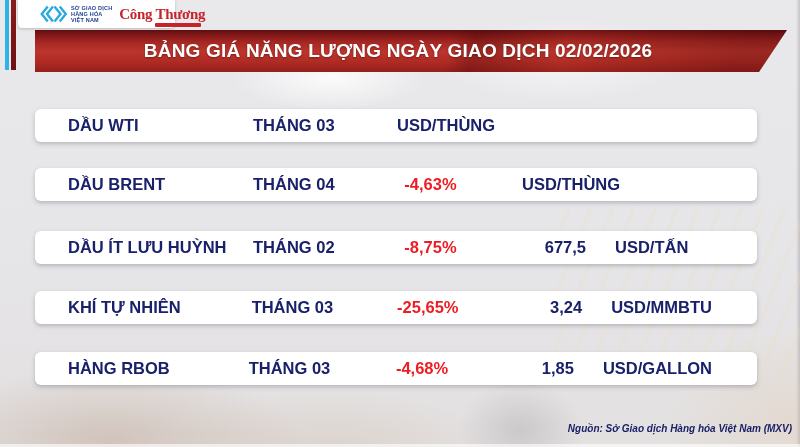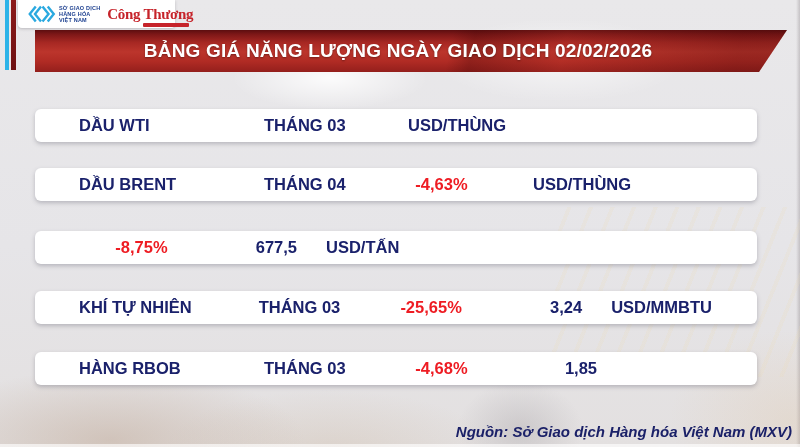--- a/index.html
+++ b/index.html
@@ -27,21 +27,21 @@
     background:repeating-linear-gradient(112deg, rgba(236,220,184,0) 0 16px, rgba(236,220,184,0.55) 16px 20px);
     opacity:.35;
   }
   
   .bar-cyan{position:absolute;left:5px;top:0;width:4px;height:70px;background:#2db3e8;}
   .bar-maroon{position:absolute;left:11px;top:0;width:5px;height:70px;background:linear-gradient(180deg,#8c1b1b,#6e1112);}
   
   .logo-plate{
     position:absolute;left:18px;top:0;width:157px;height:28px;background:#fff;
     border-radius:0 0 4px 4px;box-shadow:0 1px 3px rgba(80,80,90,0.3);
-    display:flex;align-items:center;gap:3px;padding-left:8px;box-sizing:border-box;
+    display:flex;align-items:center;gap:3px;padding-left:20px;box-sizing:border-box;
   }
   .mxv-mark{flex:0 0 auto;width:30px;height:22px;}
   .org-lines{display:flex;flex-direction:column;justify-content:center;}
   .org-lines span{
     font-size:5.5px;line-height:6px;font-weight:700;color:#1c3f8f;letter-spacing:.2px;white-space:nowrap;
   }
   .brand{
     position:relative;margin-left:4px;
     font-family:"Liberation Serif", serif;font-weight:700;
     font-size:15px;color:#c6232a;white-space:nowrap;letter-spacing:-0.3px;
@@ -61,33 +61,33 @@
     position:relative;z-index:1;display:block;width:100%;height:46px;line-height:42px;
     text-align:center;padding-right:26px;box-sizing:border-box;
     color:#fff;font-weight:700;font-size:19px;letter-spacing:.2px;
     text-shadow:0 1px 2px rgba(0,0,0,0.35);white-space:nowrap;
   }
   
   .row{
     position:absolute;left:35px;width:722px;height:33px;background:#fff;
     border-radius:6px;box-shadow:0 2px 4px rgba(95,95,108,0.35);
     display:flex;align-items:center;box-sizing:border-box;
-    padding-left:44px;padding-right:45px;
-    font-weight:700;font-size:16.5px;color:#1a216b;white-space:nowrap;
+    padding-left:33px;padding-right:45px;
+    font-weight:700;font-size:16.5px;color:#1a216b;white-space:nowrap;justify-content:center;
   }
   .c{display:inline-block;}
   .c.name{width:185px;text-align:left;}
   .c.month{width:115px;text-align:left;}
   .c.pct{width:125px;text-align:center;color:#ee1c23;}
   .c.price{width:93px;text-align:right;}
   .c.unit{margin-left:29px;flex:1;text-align:left;}
   
   .source{
     position:absolute;right:8px;top:423px;
-    font-size:15px;font-weight:700;font-style:italic;color:#1b2168;white-space:nowrap;
+    font-size:10px;font-weight:700;font-style:italic;color:#1b2168;white-space:nowrap;
   }
 </style>
 </head>
 <body>
 
 <div class="bg-art"></div>
 <div class="bg-streaks"></div>
 
 <div class="bar-cyan"></div>
 <div class="bar-maroon"></div>
@@ -121,33 +121,36 @@
 </div>
 
 <div class="row" style="top:168px">
   <span class="c name">DẦU BRENT</span>
   <span class="c month">THÁNG 04</span>
   <span class="c pct">-4,63%</span>
   <span class="c unit">USD/THÙNG</span>
 </div>
 
 <div class="row" style="top:231px">
+  <span class="c name">DẦU ÍT LƯU HUỲNH</span>
+  <span class="c month">THÁNG 02</span>
   <span class="c pct">-8,75%</span>
   <span class="c price">677,5</span>
   <span class="c unit">USD/TẤN</span>
 </div>
 
 <div class="row" style="top:291px">
   <span class="c name">KHÍ TỰ NHIÊN</span>
   <span class="c month">THÁNG 03</span>
   <span class="c pct">-25,65%</span>
   <span class="c price">3,24</span>
   <span class="c unit">USD/MMBTU</span>
 </div>
 
 <div class="row" style="top:352px">
   <span class="c name">HÀNG RBOB</span>
   <span class="c month">THÁNG 03</span>
   <span class="c pct">-4,68%</span>
   <span class="c price">1,85</span>
+  <span class="c unit">USD/GALLON</span>
 </div>
 
 <div class="source">Nguồn: Sở Giao dịch Hàng hóa Việt Nam (MXV)</div>
 
 </body></html>

